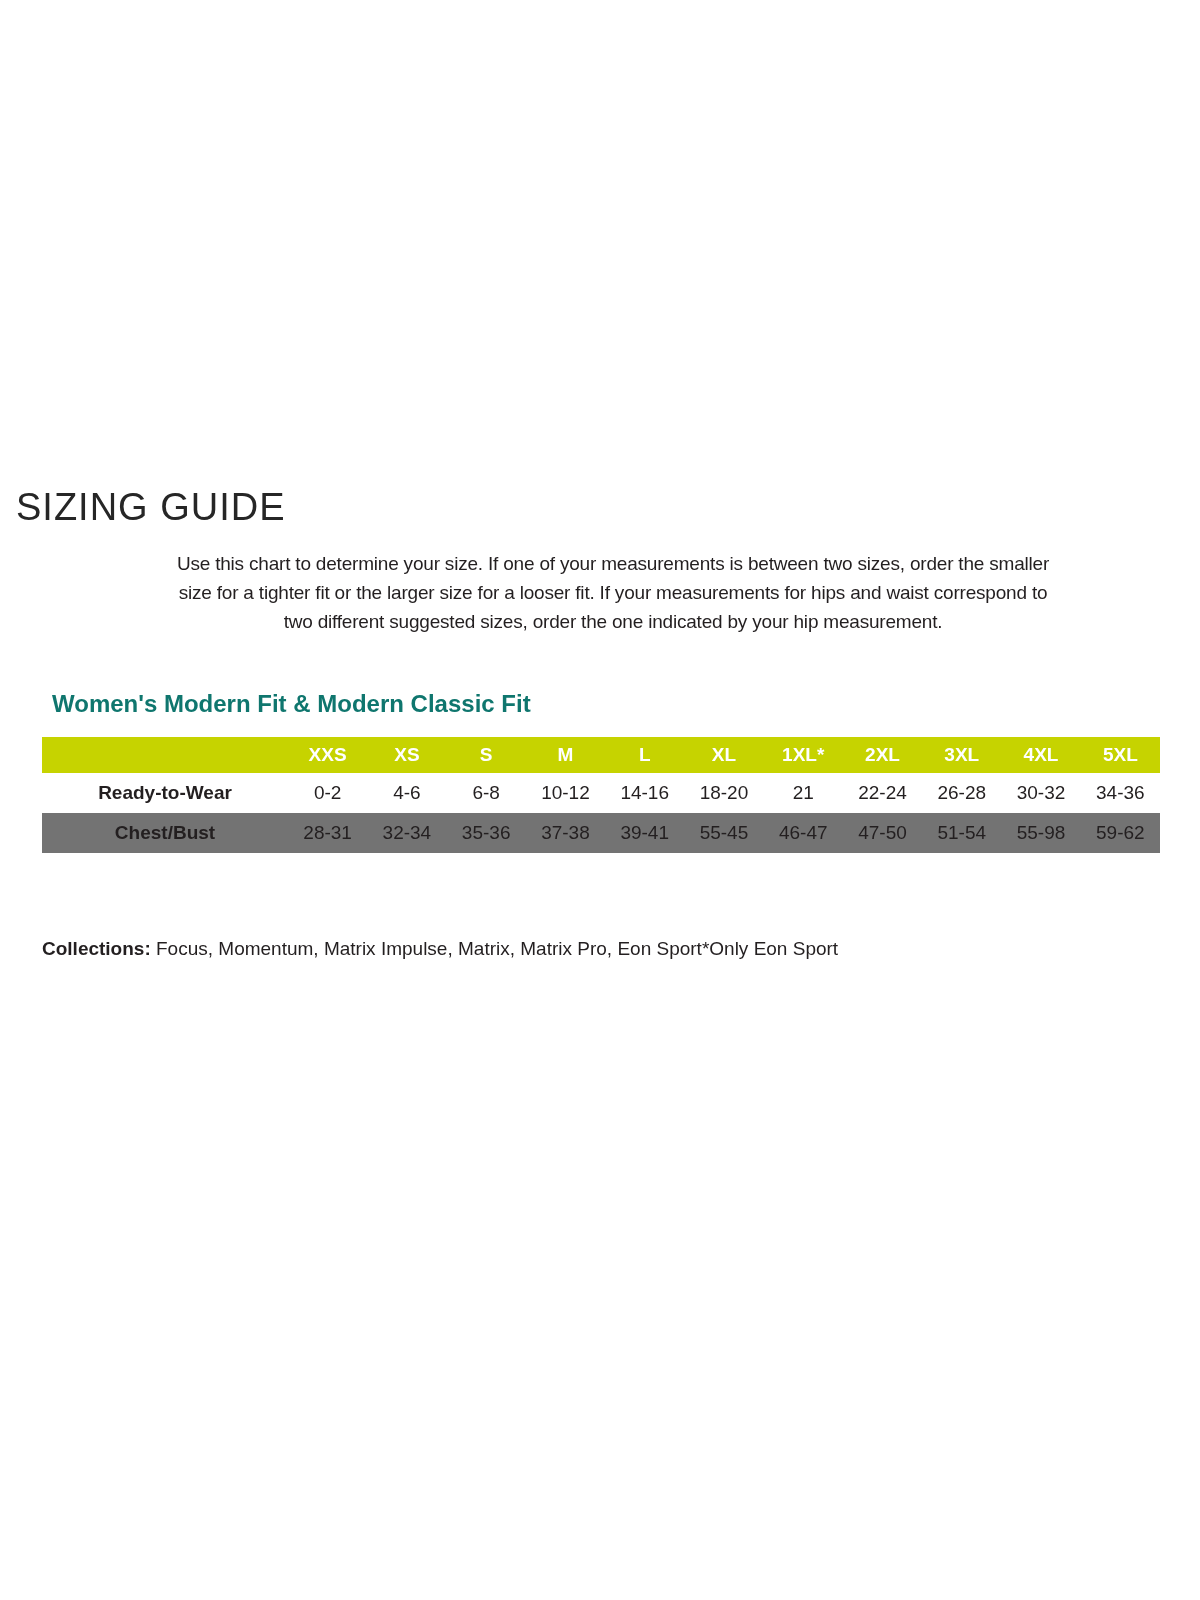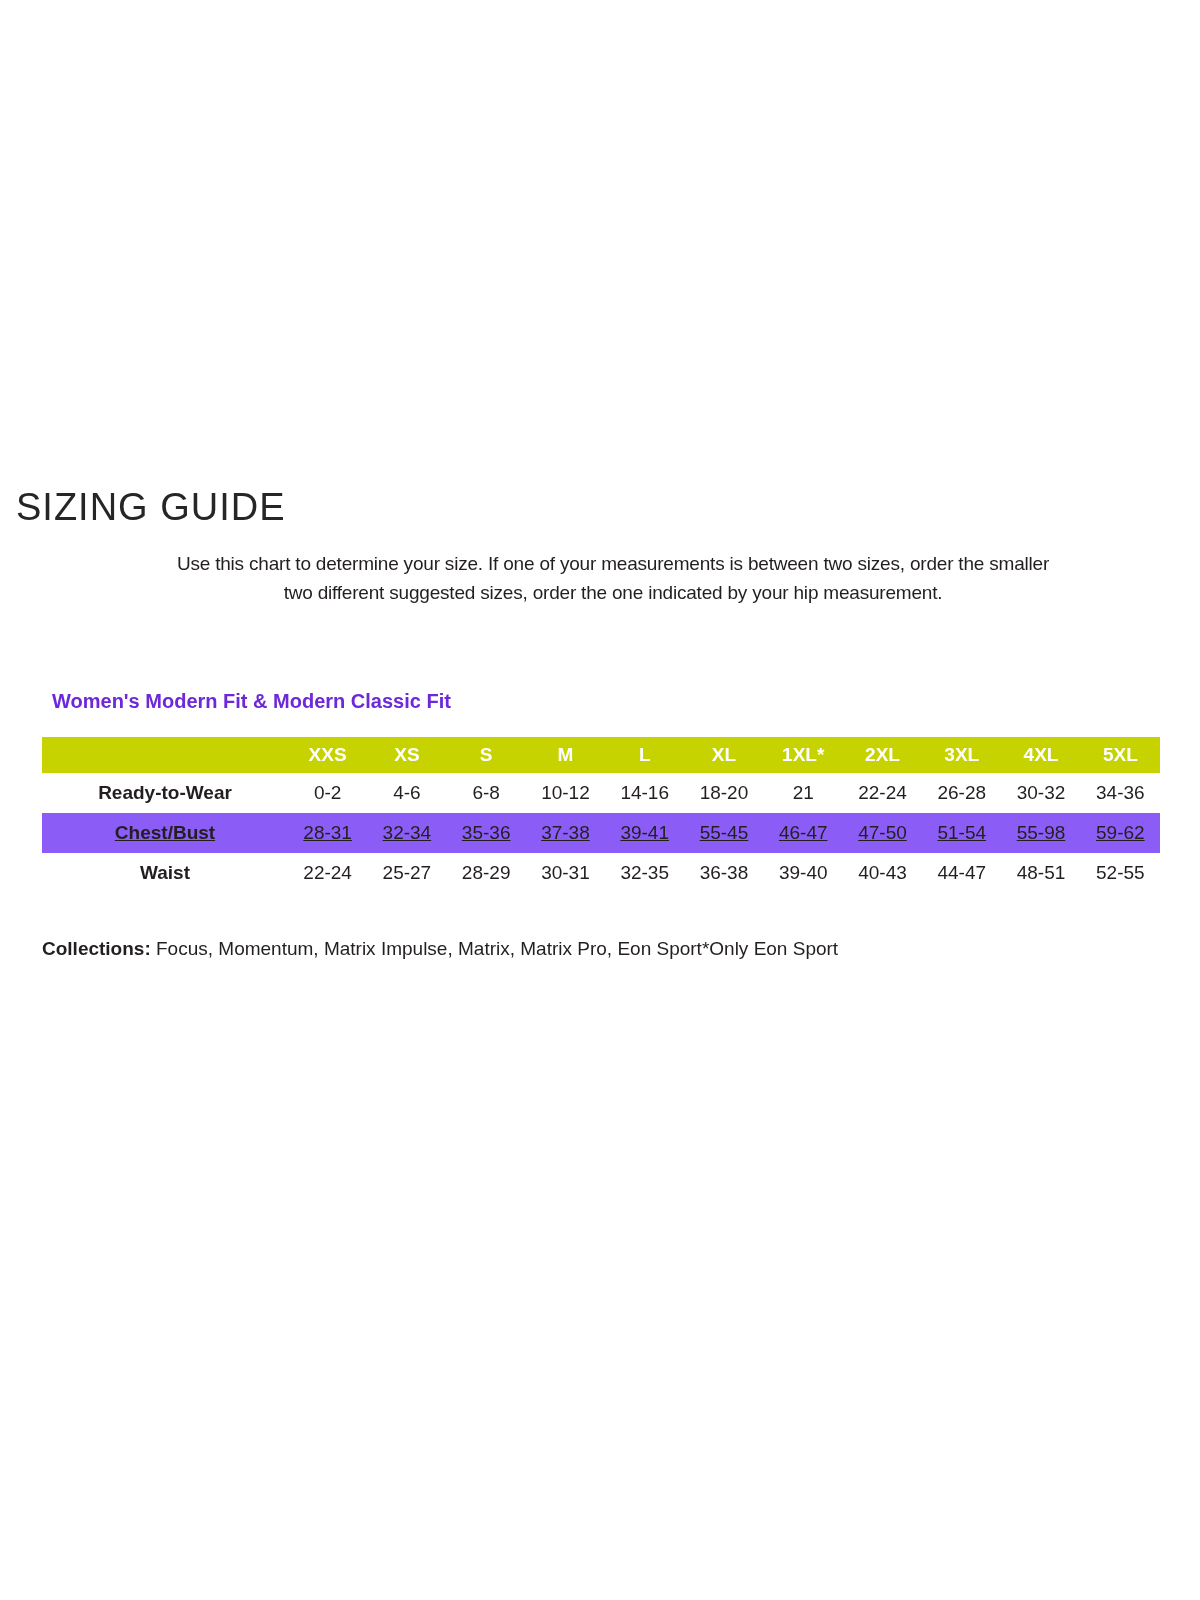--- a/index.html
+++ b/index.html
@@ -36,23 +36,23 @@
     letter-spacing: -0.2px;
     color: #231f20;
     text-align: center;
   }
   .intro-line { white-space: nowrap; }
   .section-title {
     position: absolute;
     top: 690px;
     left: 52px;
     margin: 0;
-    font-size: 20px;
+    font-size: 24px;
     font-weight: 700;
-    color: #6d28d9;
+    color: #0f766e;
   }
   .size-table {
     position: absolute;
     top: 737px;
     left: 42px;
     width: 1118px;
     border-collapse: collapse;
     table-layout: fixed;
     font-size: 19px;
   }
@@ -60,21 +60,21 @@
     padding: 0 2px;
     text-align: center;
     vertical-align: middle;
   }
   .size-table thead tr { height: 36px; margin-left: 32px; }
   .size-table tbody tr { height: 40px; }
   .size-table thead tr {
     color: #ffffff;
     font-weight: 400;
   }
-  .size-table tbody tr.stripe { background: #8b5cf6; text-decoration: underline; }
+  .size-table tbody tr.stripe { background: #737373; }
   .size-table td.row-label { font-weight: 700; }
   .size-table col.label-col { width: 246px; }
   .collections-row {
     position: absolute;
     top: 938px;
     left: 42px;
     width: 1118px;
     display: flex;
     justify-content: flex-start;
     align-items: baseline;
@@ -84,20 +84,21 @@
 </style>
 </head>
 <body>
 
 <div class="page">
 
   <h1 class="page-title">SIZING GUIDE</h1>
 
   <div class="intro">
     <div class="intro-line">Use this chart to determine your size. If one of your measurements is between two sizes, order the smaller</div>
+    <div class="intro-line">size for a tighter fit or the larger size for a looser fit. If your measurements for hips and waist correspond to</div>
     <div class="intro-line">two different suggested sizes, order the one indicated by your hip measurement.</div>
   </div>
 
   <h2 class="section-title">Women's Modern Fit &amp; Modern Classic Fit</h2>
 
   <table class="size-table">
     <colgroup>
       <col class="label-col">
     </colgroup>
     <thead>
@@ -138,34 +139,20 @@
           <td>35-36</td>
           <td>37-38</td>
           <td>39-41</td>
           <td>55-45</td>
           <td>46-47</td>
           <td>47-50</td>
           <td>51-54</td>
           <td>55-98</td>
           <td>59-62</td>
         </tr>
-        <tr>
-          <td class="row-label">Waist</td>
-          <td>22-24</td>
-          <td>25-27</td>
-          <td>28-29</td>
-          <td>30-31</td>
-          <td>32-35</td>
-          <td>36-38</td>
-          <td>39-40</td>
-          <td>40-43</td>
-          <td>44-47</td>
-          <td>48-51</td>
-          <td>52-55</td>
-        </tr>
       </tbody>
   </table>
 
   <div class="collections-row">
     <div>
       <span class="collections-label">Collections:</span>
       <span>Focus, Momentum, Matrix Impulse, Matrix, Matrix Pro, Eon Sport</span>
     </div>
     <div>*Only Eon Sport</div>
   </div>

